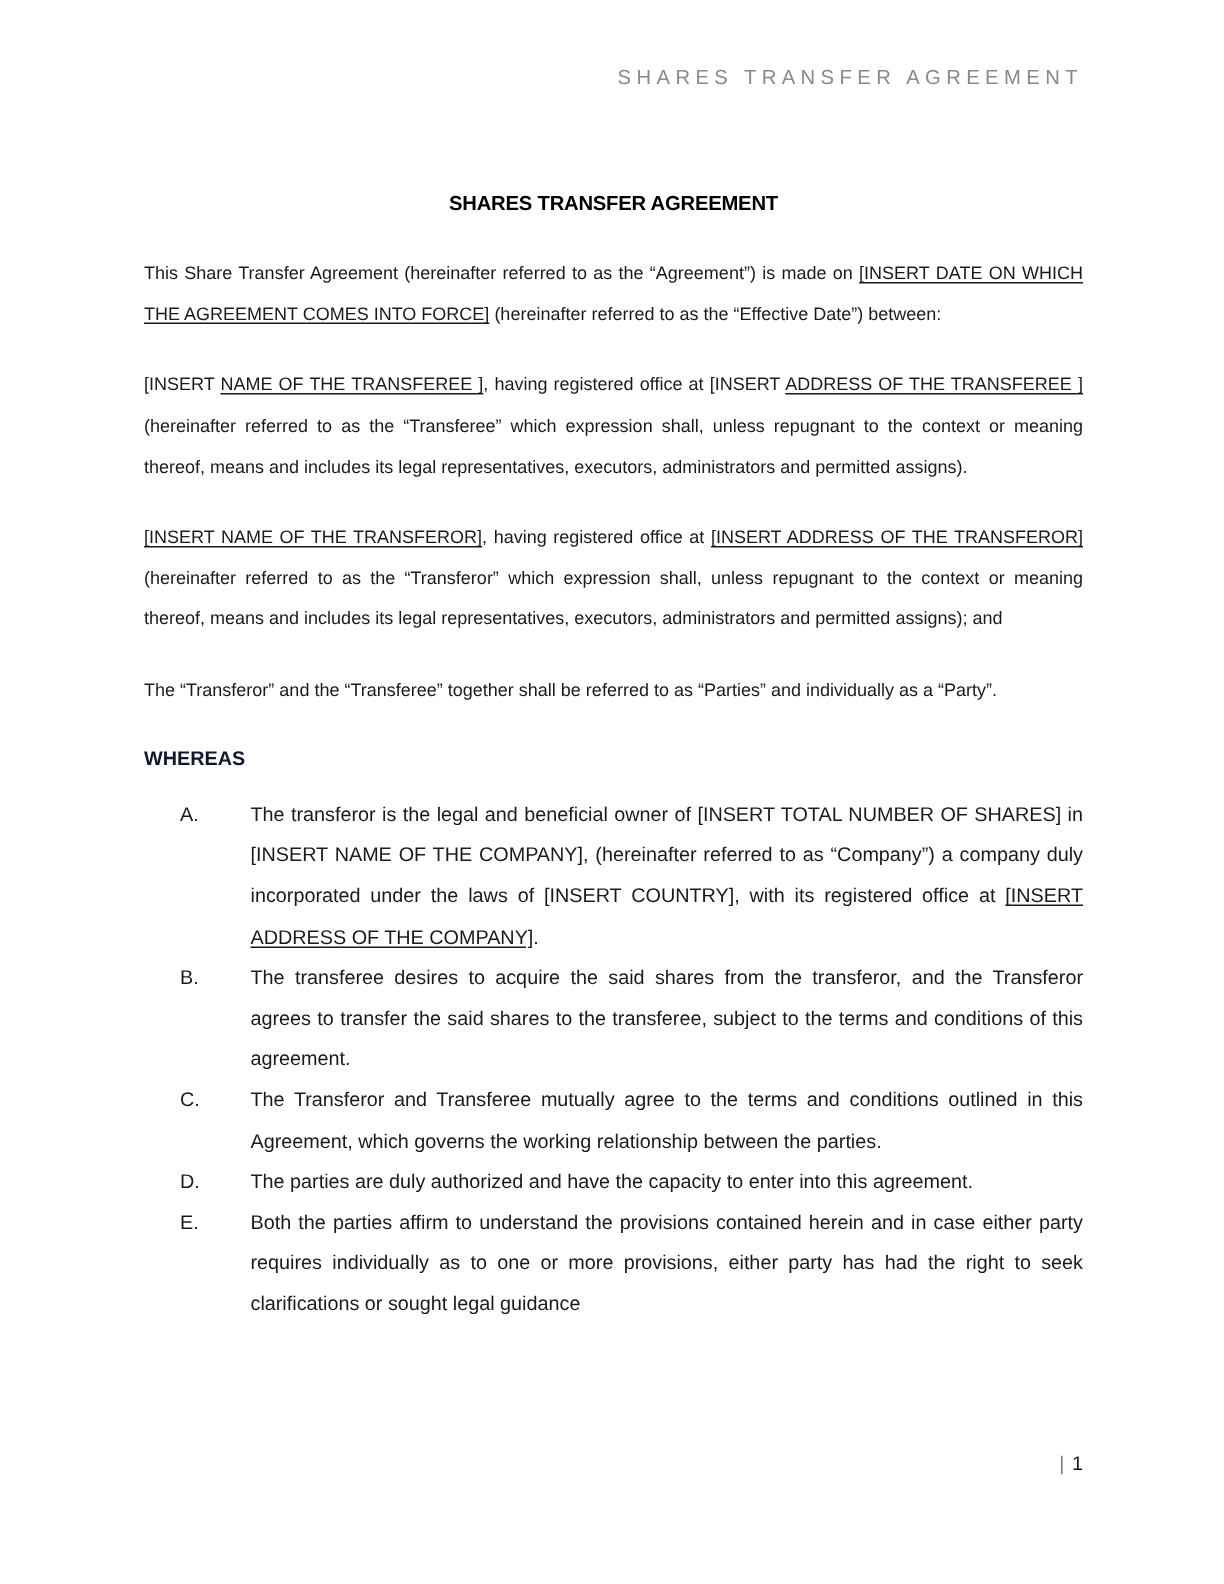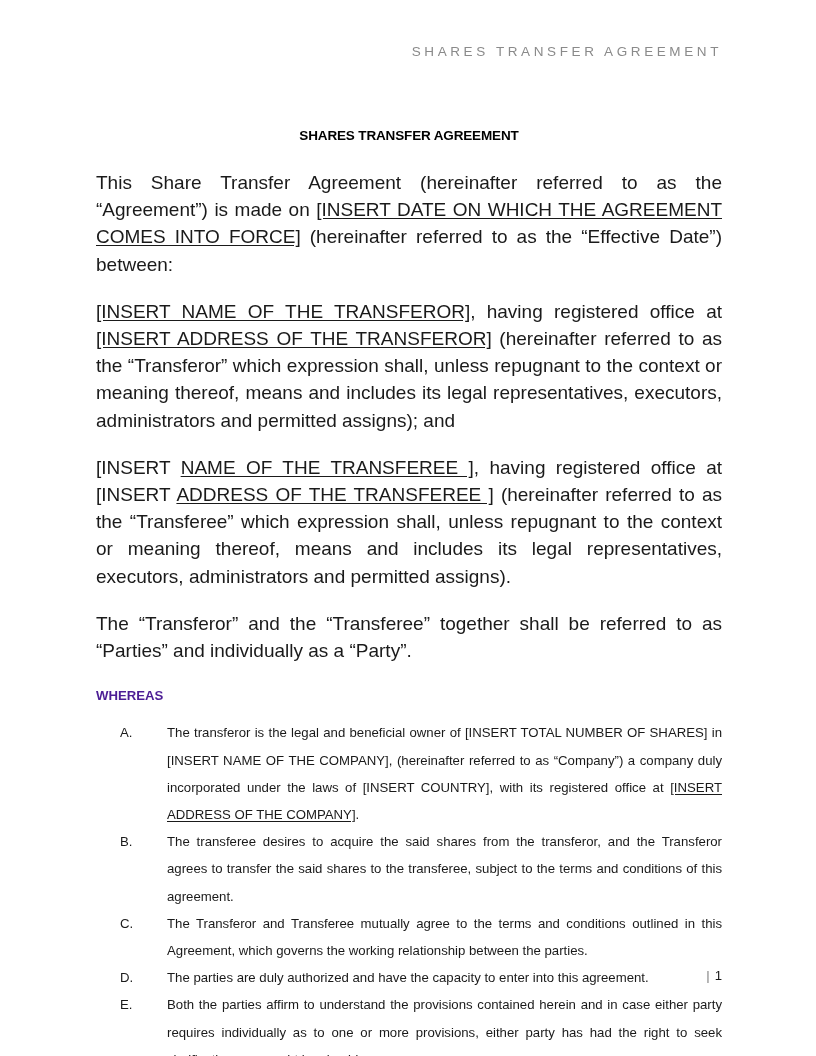--- a/index.html
+++ b/index.html
@@ -49,36 +49,36 @@
     text-align: center;
     font-size: 13.5px;
     font-weight: bold;
     letter-spacing: -0.15px;
     margin: 0 0 26px 0;
     color: #000;
   }
 
   p.para {
     margin: 0 0 20px 0;
-    font-size: 19px;
+    font-size: 12px;
     line-height: 27.2px;
     text-align: justify;
     text-justify: inter-word;
     color: #1a1a1a;
     hyphens: none;
   }
 
   p.para.tight { margin-bottom: 18px; }
 
   .whereas {
     margin: 0 0 10px 0;
     font-size: 13.2px;
     line-height: 27.2px;
     font-weight: bold;
-    color: #4c1d95;
+    color: #0f172a;
   }
 
   u.ph { text-decoration: underline; text-underline-offset: 2px; }
 
   
   ol.alpha-list {
     margin: 0;
     padding: 0;
     list-style: none;
   }
@@ -131,25 +131,25 @@
 
   <div class="body-frame">
 
     <div class="doc-title">SHARES TRANSFER AGREEMENT</div>
 
     <p class="para">
       <span>This Share Transfer Agreement (hereinafter referred to as the “Agreement”) is made on </span><u class="ph">[INSERT DATE ON WHICH THE AGREEMENT COMES INTO FORCE]</u><span> (hereinafter referred to as the “Effective Date”) between:</span>
     </p>
 
     <p class="para">
-      <u class="ph">[INSERT NAME OF THE TRANSFEROR]</u><span>, having registered office at </span><u class="ph">[INSERT ADDRESS OF THE TRANSFEROR]</u><span> (hereinafter referred to as the “Transferor” which expression shall, unless repugnant to the context or meaning thereof, means and includes its legal representatives, executors, administrators and permitted assigns); and</span>
+      <span>[INSERT </span><u class="ph">NAME OF THE TRANSFEREE ]</u><span>, having registered office at [INSERT </span><u class="ph">ADDRESS OF THE TRANSFEREE ]</u><span> (hereinafter referred to as the “Transferee” which expression shall, unless repugnant to the context or meaning thereof, means and includes its legal representatives, executors, administrators and permitted assigns).</span>
     </p>
 
     <p class="para">
-      <span>[INSERT </span><u class="ph">NAME OF THE TRANSFEREE ]</u><span>, having registered office at [INSERT </span><u class="ph">ADDRESS OF THE TRANSFEREE ]</u><span> (hereinafter referred to as the “Transferee” which expression shall, unless repugnant to the context or meaning thereof, means and includes its legal representatives, executors, administrators and permitted assigns).</span>
+      <u class="ph">[INSERT NAME OF THE TRANSFEROR]</u><span>, having registered office at </span><u class="ph">[INSERT ADDRESS OF THE TRANSFEROR]</u><span> (hereinafter referred to as the “Transferor” which expression shall, unless repugnant to the context or meaning thereof, means and includes its legal representatives, executors, administrators and permitted assigns); and</span>
     </p>
 
     <p class="para tight">The “Transferor” and the “Transferee” together shall be referred to as “Parties” and individually as a “Party”.</p>
 
     <div class="whereas">WHEREAS</div>
 
     <ol class="alpha-list">
 
       <li>
         <span class="marker">A.</span>

